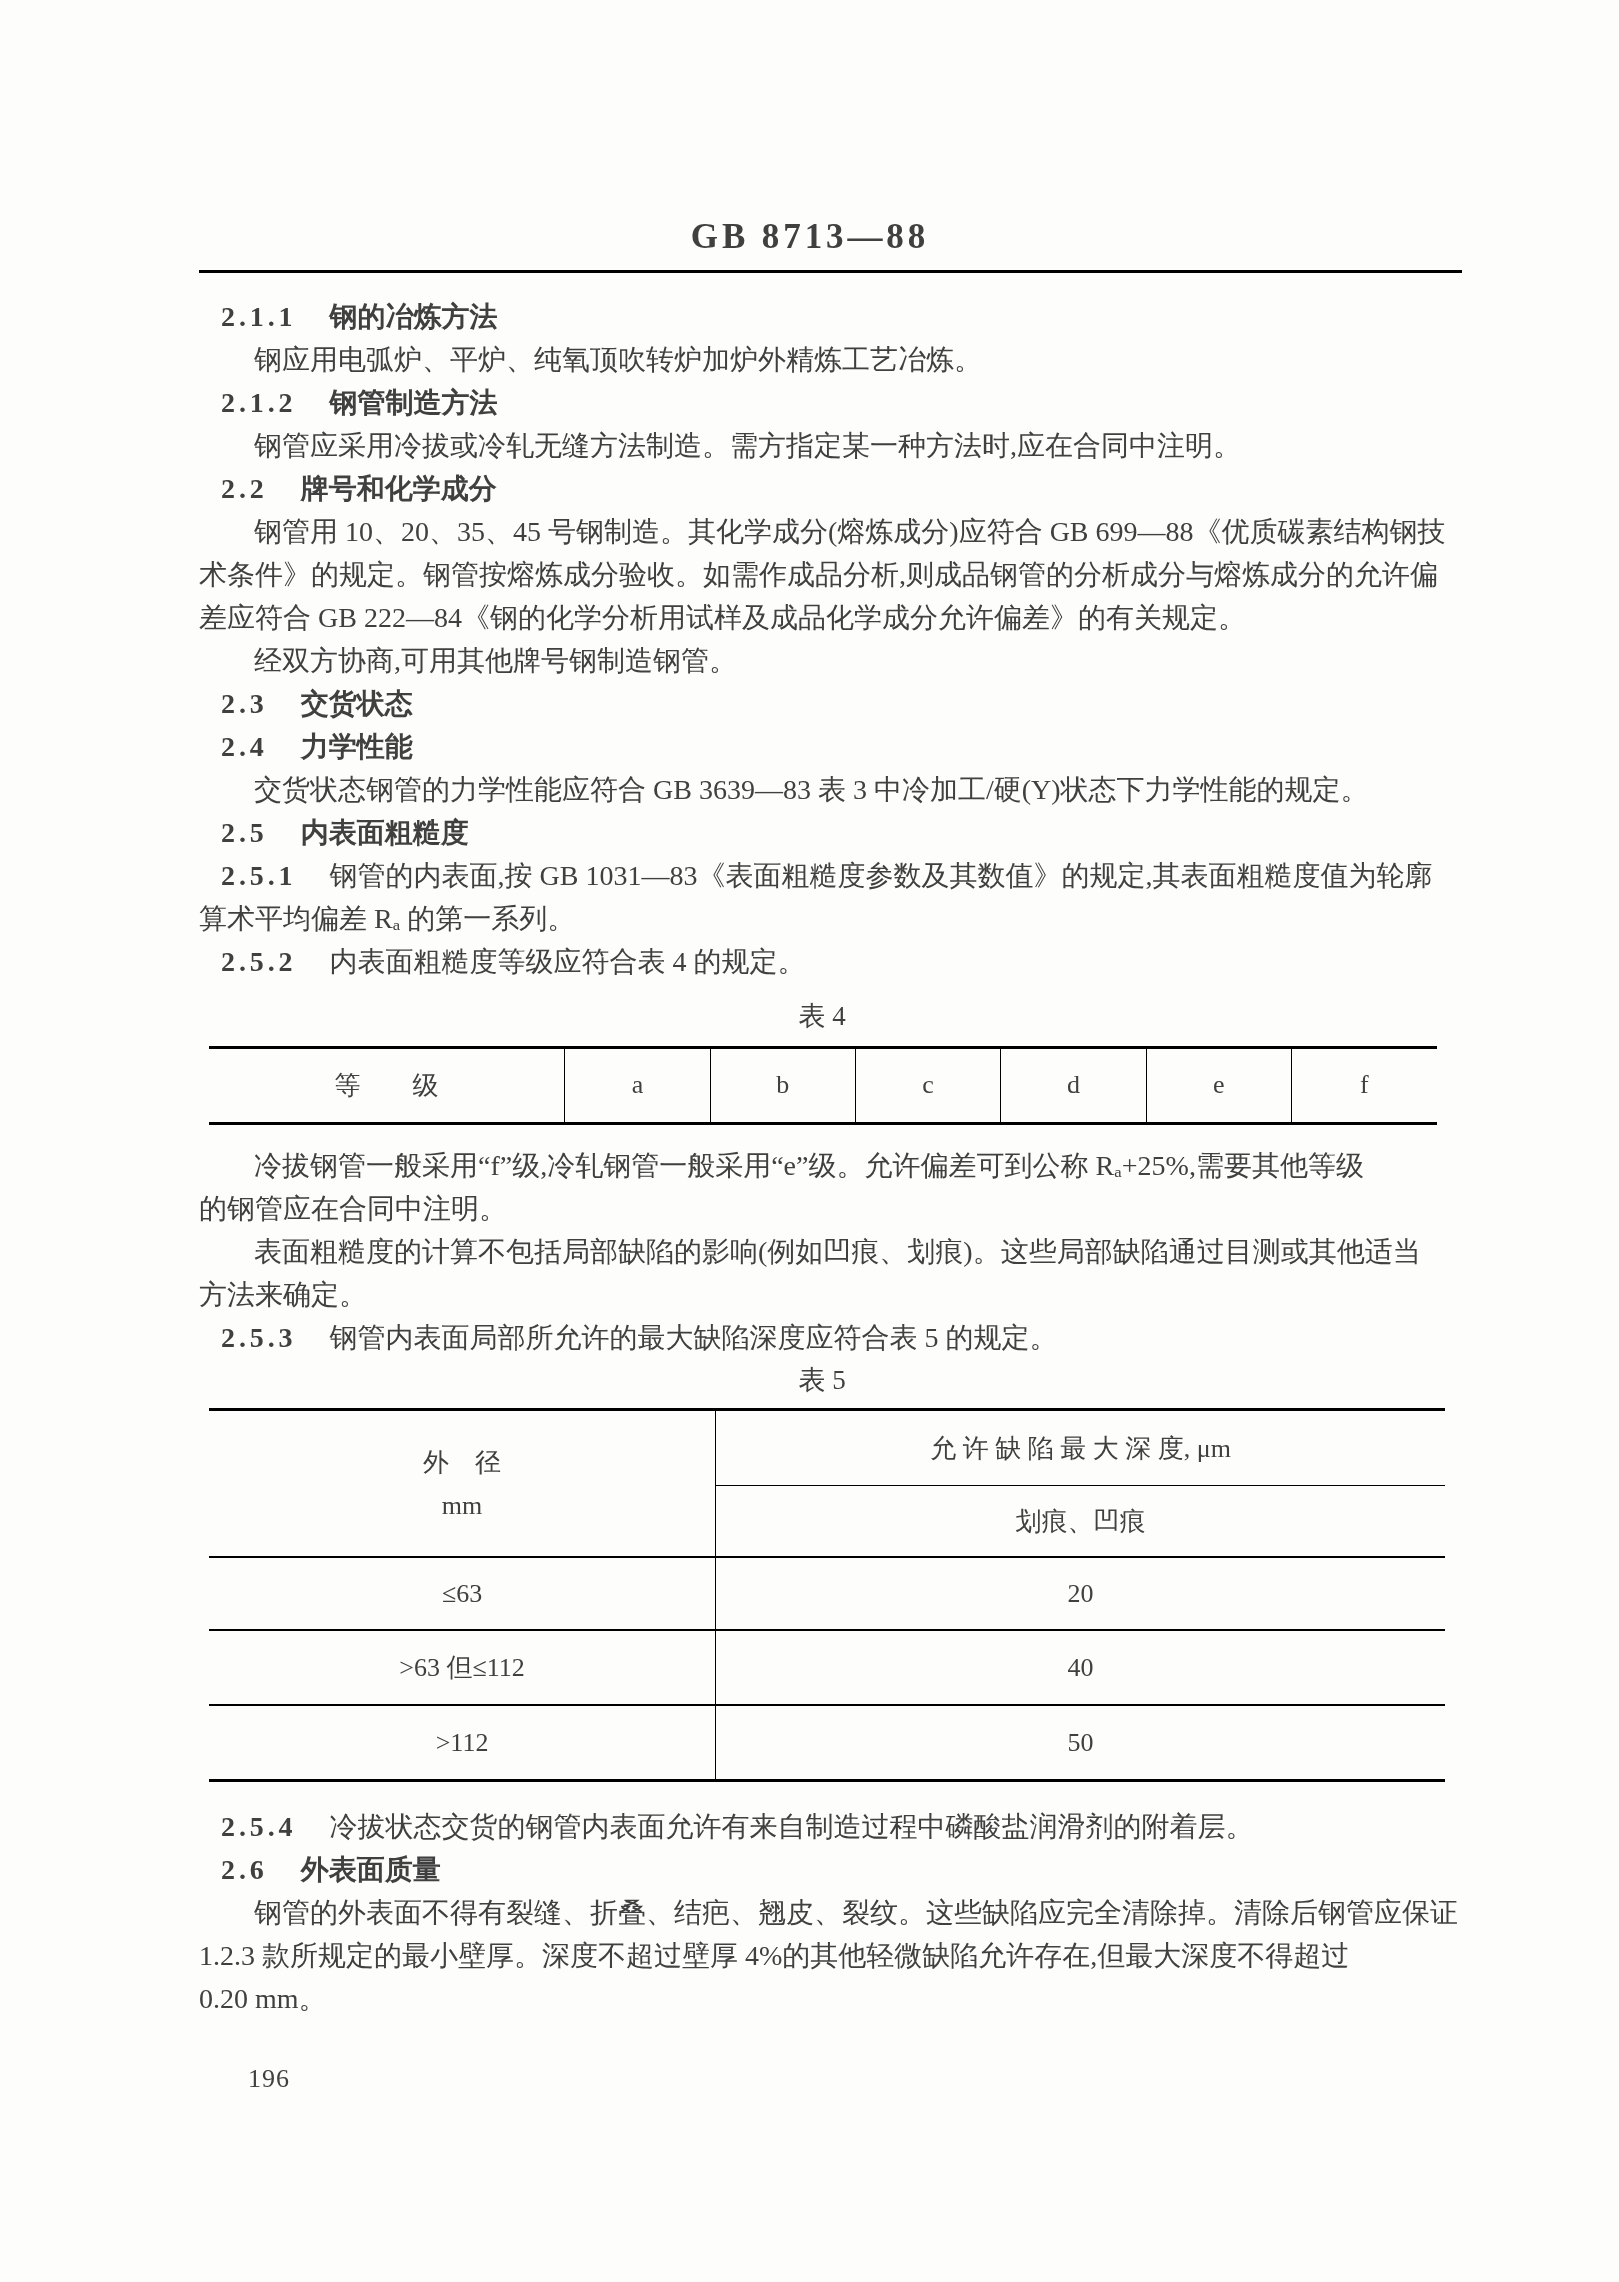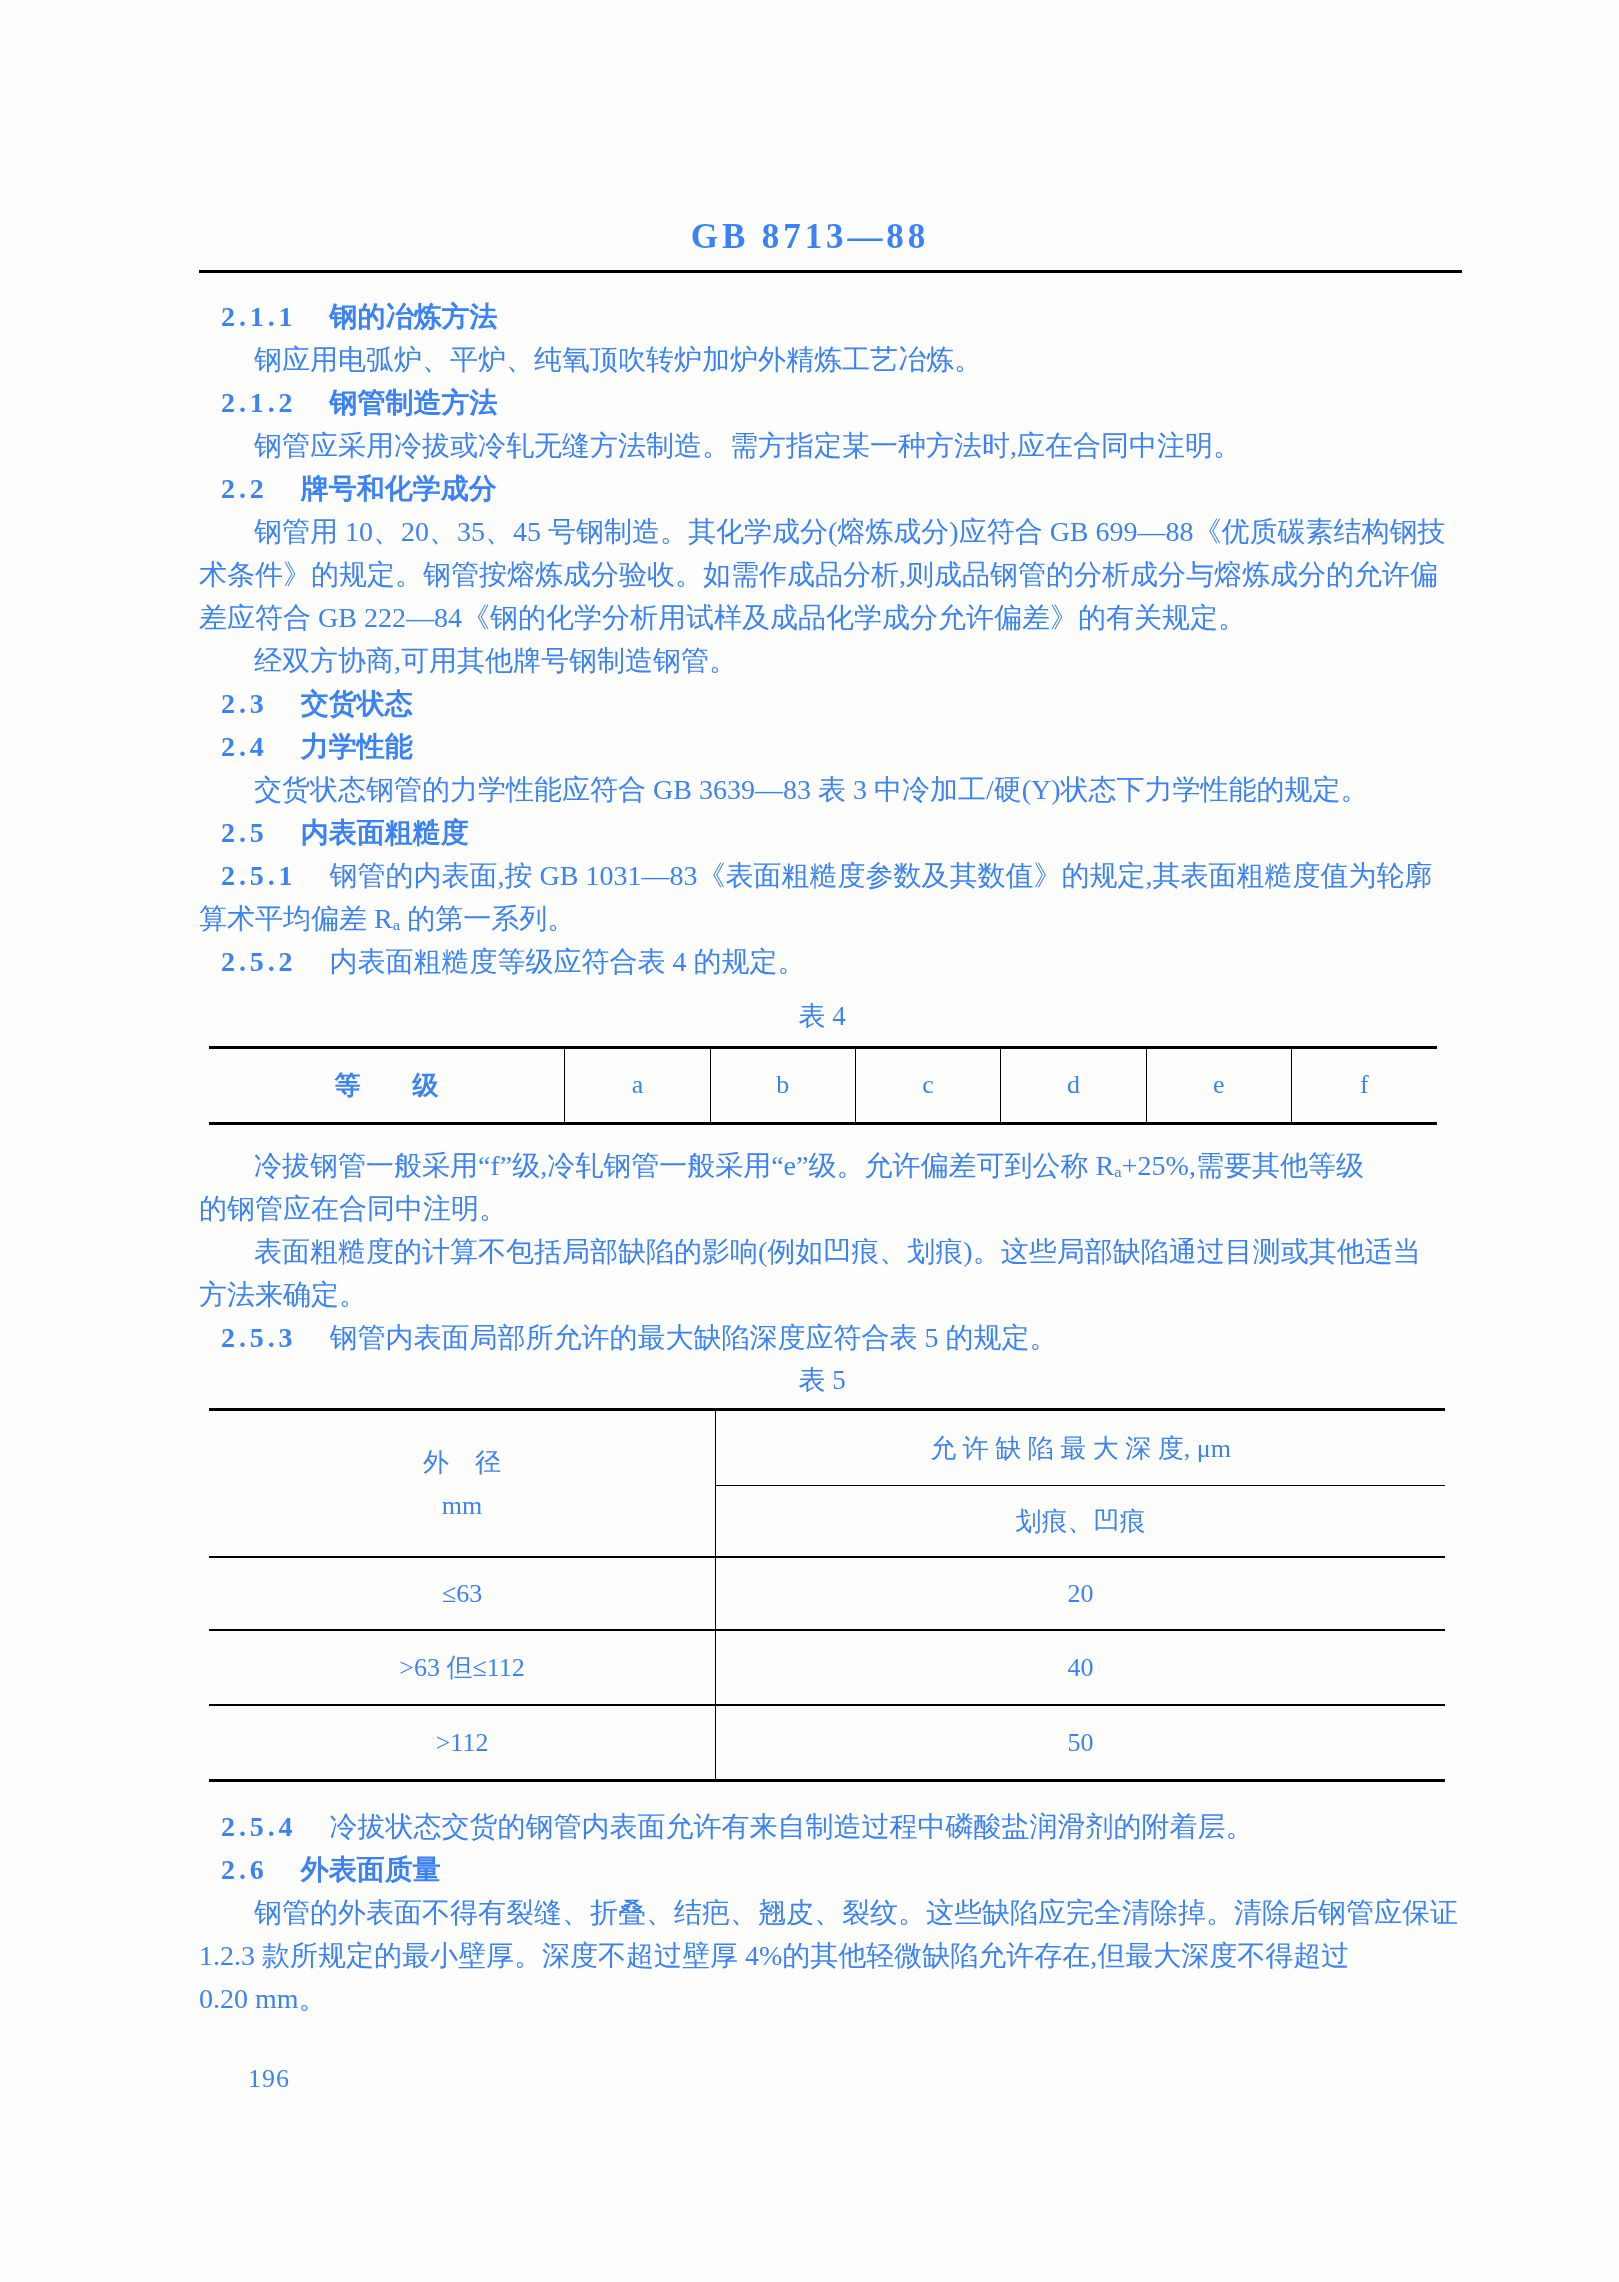--- a/index.html
+++ b/index.html
@@ -1,17 +1,17 @@
 <!DOCTYPE html>
 <html><head>
 <meta charset="utf-8">
 <style>
   html,body{margin:0;padding:0;background:#e8e8e8;}
   .page{
-    width:1620px;height:2282px;background:#fdfdfc;color:#3b82f6;
+    width:1620px;height:2282px;background:#fdfdfc;color:#404040;
     font-family:"Liberation Serif","DejaVu Serif",serif;
     position:relative;box-sizing:border-box;overflow:hidden;
   }
   .doc-header{
     padding-top:215px;text-align:center;font-weight:bold;
     font-size:35px;letter-spacing:3.9px;height:43px;line-height:43px;
   }
   .header-rule{height:3.9px;background:#000;width:1263px;margin:11.6px 0 0 199px;}
   .body{padding-left:199px;width:1261px;margin-top:22px;}
   .ln{height:43px;line-height:43px;font-size:28px;white-space:pre;}
@@ -19,21 +19,21 @@
   .ln.para{padding-left:55px;}
   .ln.cont{padding-left:0;}
   .cnum{font-weight:bold;letter-spacing:3.9px;margin-right:33px;}
   .heading .ctext{font-weight:bold;}
   .caption{height:43px;line-height:43px;font-size:27px;text-align:center;width:1246px;margin-top:11.6px;}
   table{border-collapse:collapse;table-layout:fixed;}
   td{padding:0;}
   
   .t4{width:1228px;margin:7.8px 0 0 9.7px;border-top:3.9px solid #000;border-bottom:3.9px solid #000;}
   .t4 td{border-left:1.9px solid #000;text-align:center;vertical-align:middle;font-size:26px;height:73px;}
-  .t4 td:first-child{border-left:none;font-weight:bold;}
+  .t4 td:first-child{border-left:none;}
   .t4 tr.hdr td{border-bottom:2.9px solid #000;}
   .t4 col.c1{width:29%;}
   .t4 col.cv{width:11.83%;}
   
   .t5{width:1236px;margin:5.8px 0 0 9.7px;border-top:3.9px solid #000;border-bottom:3.9px solid #000;}
   .t5 td{text-align:center;vertical-align:middle;font-size:26px;}
   .t5 .od{width:41%;border-right:1.9px solid #000;border-bottom:2.9px solid #000;line-height:43px;}
   .t5 .dh{height:74px;border-bottom:1.9px solid #000;}
   .t5 .ds{height:70px;border-bottom:2.9px solid #000;}
   .t5 .odv{border-right:1.9px solid #000;}

